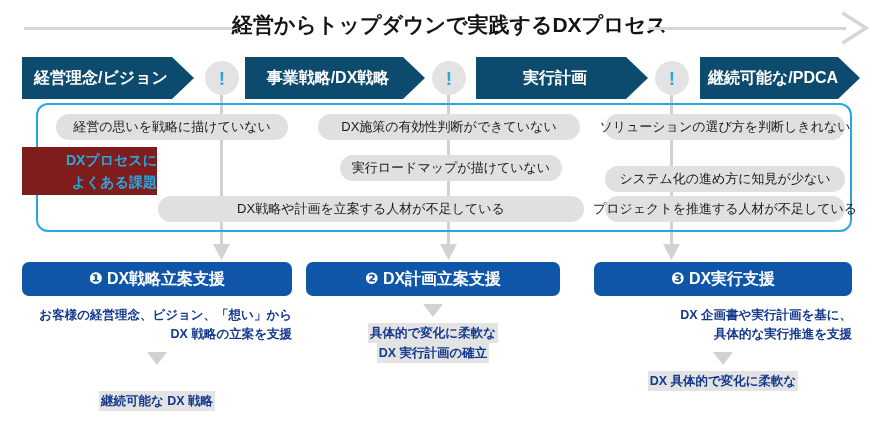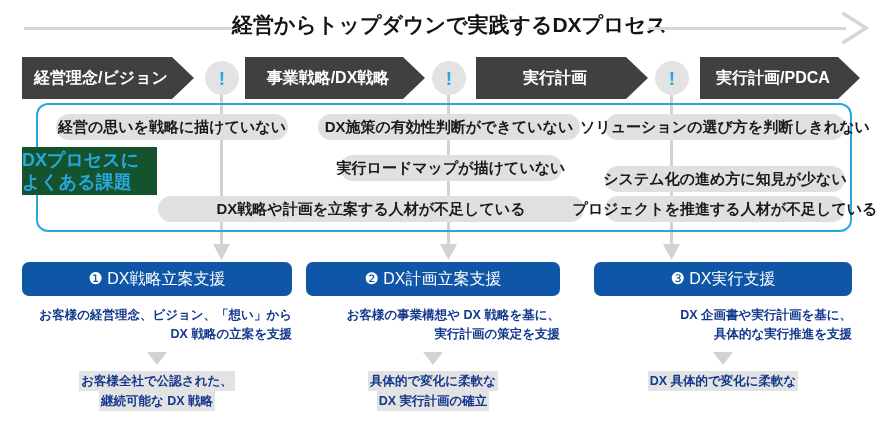--- a/index.html
+++ b/index.html
@@ -56,21 +56,21 @@
   
   #stage-row {
     position: absolute;
     left: 0; top: 57px;
     width: 880px; height: 42px;
   }
   .stage-chevron {
     position: absolute;
     top: 0;
     height: 42px;
-    background: #404040;
+    background: #0c4a6e;
     color: #ffffff;
     font-size: 16px;
     font-weight: bold;
     display: flex;
     align-items: center;
     justify-content: center;
     white-space: nowrap;
     box-sizing: border-box;
   }
   .stage-chevron .stage-label { padding-right: 14px; }
@@ -128,36 +128,37 @@
     border: 2px solid #29a8e0;
     border-radius: 12px;
     box-sizing: border-box;
     background: transparent;
   }
   #issues-label {
     position: absolute;
     left: 22px; top: 147px;
     width: 135px;
     color: #29a8e0;
-    font-size: 18px;
+    font-size: 14px;
     font-weight: bold;
     line-height: 22px;
-    background: #14532d;
+    background: #7f1d1d;
     padding: 2px 0;
+    text-align: right;
   }
   #issues-label .lbl-line { display: block; }
 
   .issue-pill {
     position: absolute;
     height: 26px;
     border-radius: 13px;
     background: #e0e0e0;
     color: #1a1a1a;
-    font-size: 15px;
-    font-weight: bold;
+    font-size: 13px;
+    font-weight: normal;
     display: flex;
     align-items: center;
     justify-content: center;
     white-space: nowrap;
     box-sizing: border-box;
   }
   .pill-r1c1 { left: 56px;  top: 114px; width: 232px; }
   .pill-r1c2 { left: 318px; top: 114px; width: 262px; }
   .pill-r1c3 { left: 605px; top: 114px; width: 240px; }
   .pill-r2c2 { left: 340px; top: 155px; width: 222px; }
@@ -173,21 +174,21 @@
   .col-1 { left: 22px;  width: 270px; }
   .col-2 { left: 306px; width: 254px; }
   .col-3 { left: 594px; width: 258px; }
 
   .service-header {
     height: 34px;
     border-radius: 7px;
     background: #1056a8;
     color: #ffffff;
     font-size: 16px;
-    font-weight: normal;
+    font-weight: bold;
     display: flex;
     align-items: center;
     justify-content: center;
     white-space: nowrap;
   }
   .service-desc {
     margin-top: 10px;
     color: #14398c;
     font-size: 12.5px;
     font-weight: bold;
@@ -243,21 +244,21 @@
   <div class="alert-marker alert-2">
     <span>!</span>
   </div>
   <div class="stage-chevron stage-3">
     <span class="stage-label">実行計画</span>
   </div>
   <div class="alert-marker alert-3">
     <span>!</span>
   </div>
   <div class="stage-chevron stage-4">
-    <span class="stage-label">実行計画/PDCA</span>
+    <span class="stage-label">継続可能な/PDCA</span>
   </div>
 </div>
 
 <div class="connector-line conn-1"></div>
 <div class="connector-line conn-2"></div>
 <div class="connector-line conn-3"></div>
 <div class="connector-arrow conn-arrow-1"></div>
 <div class="connector-arrow conn-arrow-2"></div>
 <div class="connector-arrow conn-arrow-3"></div>
 
@@ -276,31 +277,27 @@
 <div class="issue-pill pill-r3c3">プロジェクトを推進する人材が不足している</div>
 
 <div class="service-col col-1">
   <div class="service-header">❶ DX戦略立案支援</div>
   <div class="service-desc">
     <span class="desc-line">お客様の経営理念、ビジョン、「想い」から</span>
     <span class="desc-line">DX 戦略の立案を支援</span>
   </div>
   <div class="desc-arrow"></div>
   <div class="service-outcome">
-    <span class="out-line">お客様全社で公認された、</span><br>
+    <br>
     <span class="out-line">継続可能な DX 戦略</span>
   </div>
 </div>
 
 <div class="service-col col-2">
   <div class="service-header">❷ DX計画立案支援</div>
-  <div class="service-desc">
-    <span class="desc-line">お客様の事業構想や DX 戦略を基に、</span>
-    <span class="desc-line">実行計画の策定を支援</span>
-  </div>
   <div class="desc-arrow"></div>
   <div class="service-outcome">
     <span class="out-line">具体的で変化に柔軟な</span><br>
     <span class="out-line">DX 実行計画の確立</span>
   </div>
 </div>
 
 <div class="service-col col-3">
   <div class="service-header">❸ DX実行支援</div>
   <div class="service-desc">

